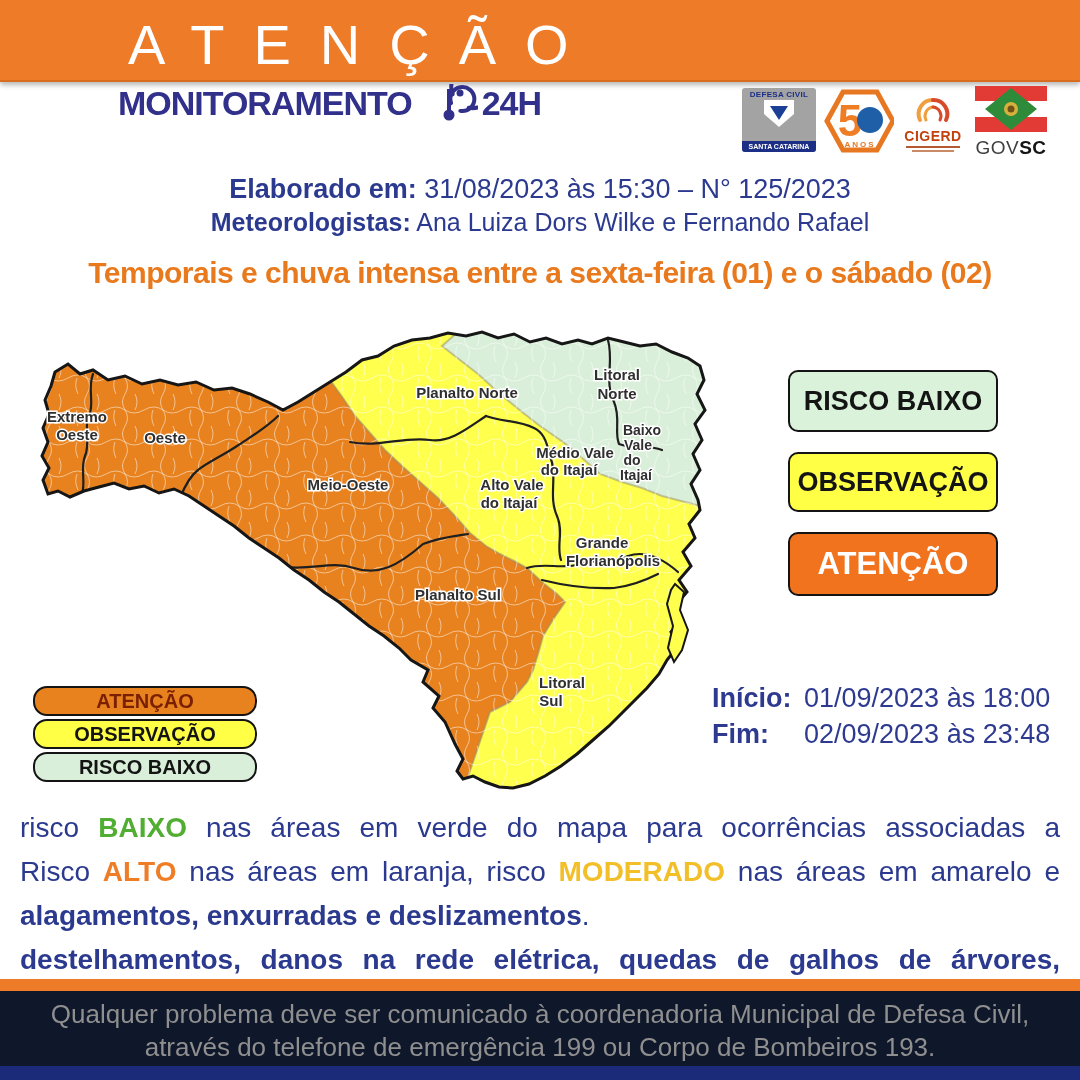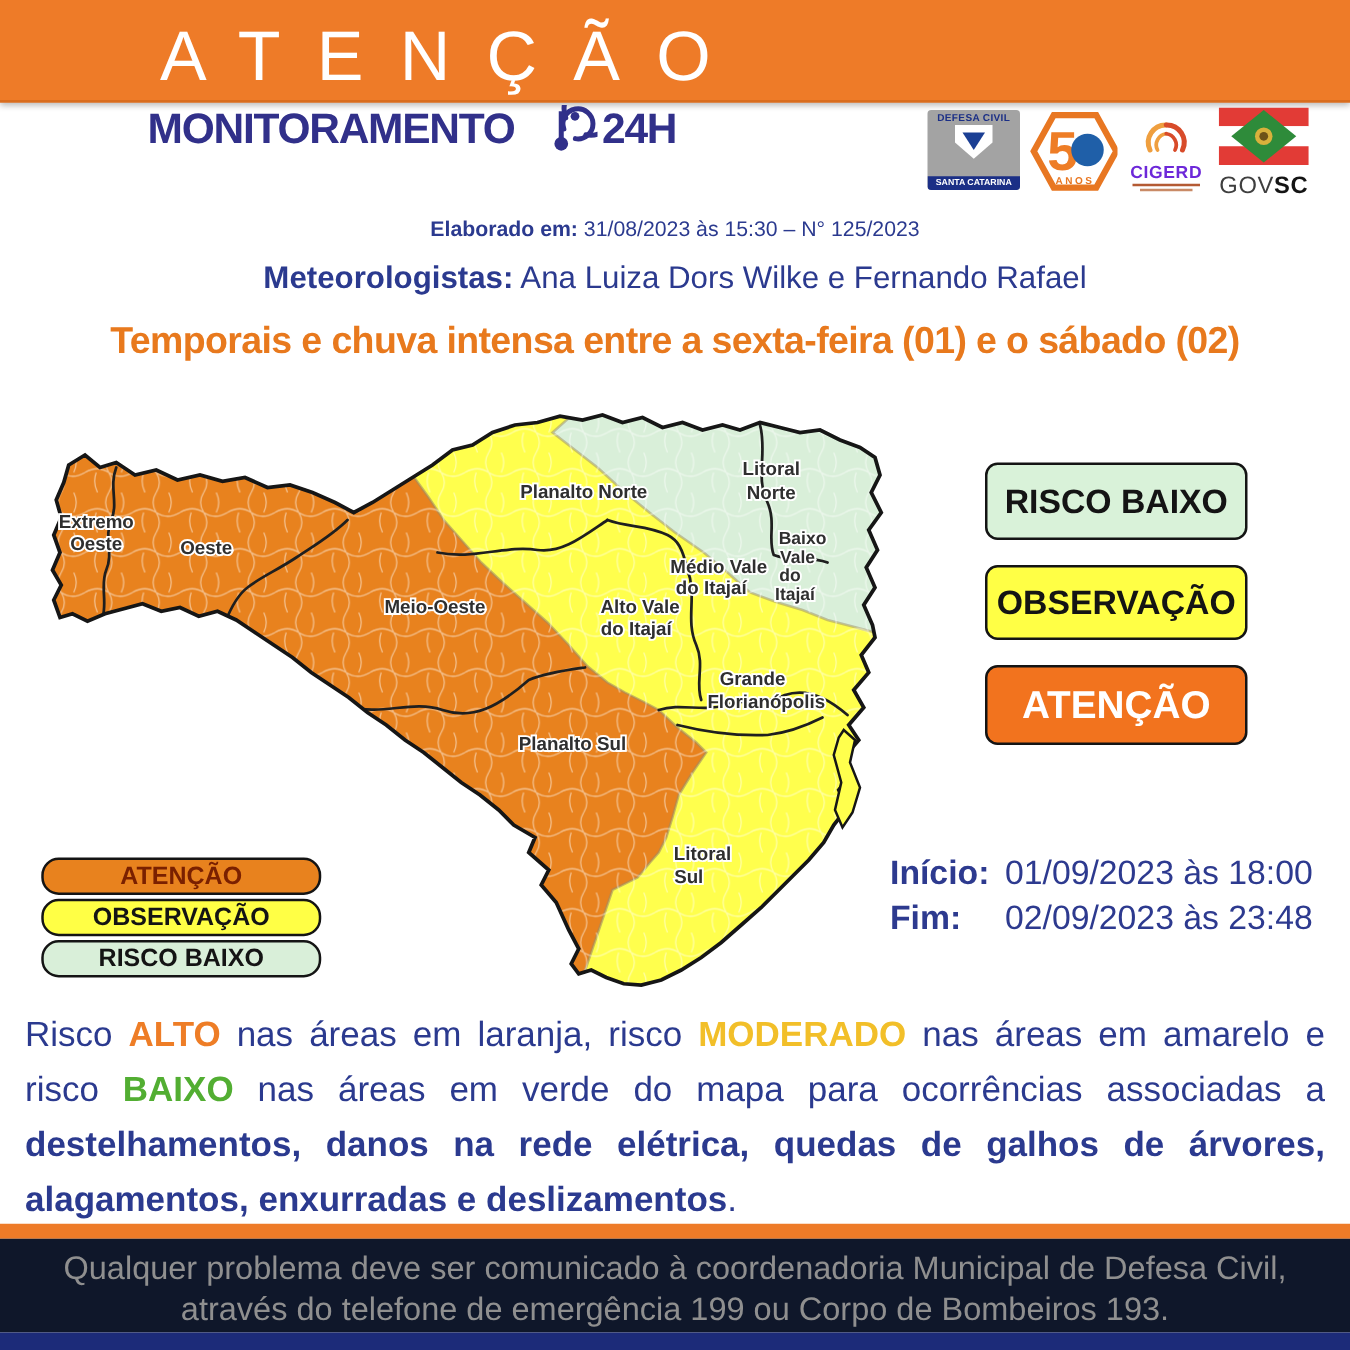--- a/index.html
+++ b/index.html
@@ -21,30 +21,30 @@
   .logo-cluster{position:absolute;top:84px;left:742px;height:76px;}
 
   .dc-logo{position:absolute;left:0;top:4px;width:74px;height:64px;background:#a3a3a3;border-radius:3px;
            display:flex;flex-direction:column;align-items:center;overflow:hidden;}
   .dc-top{font-size:8px;font-weight:bold;color:#1B2F86;margin-top:2px;letter-spacing:.3px;}
   .dc-bottom{font-size:7px;font-weight:bold;color:#ffffff;background:#1B2F86;width:100%;text-align:center;
            padding:2px 0;margin-top:auto;}
 
   .anos-logo{position:absolute;left:82px;top:2px;}
   .cigerd{position:absolute;left:158px;top:4px;width:66px;text-align:center;}
-  .cigerd-name{font-size:14px;font-weight:bold;color:#6d28d9;letter-spacing:.5px;margin-top:0px;}
+  .cigerd-name{font-size:14px;font-weight:bold;color:#c2410c;letter-spacing:.5px;margin-top:0px;}
   .cigerd-sub{width:54px;height:2px;background:#b45a33;margin:2px auto 0;}
   .cigerd-sub2{width:42px;height:2px;background:#c98a66;margin:2px auto 0;}
 
   .govsc{position:absolute;left:232px;top:2px;width:74px;text-align:center;}
   .govsc-text{font-size:19px;color:#3F3F3F;margin-top:1px;letter-spacing:.5px;}
   .govsc-text b{color:#141414;font-weight:800;text-align:center;}
 
   
-  .meta1{position:absolute;left:0;top:174px;width:1080px;text-align:center;font-size:17px;color:#2B3A8F;}
+  .meta1{position:absolute;left:0;top:174px;width:1080px;text-align:center;font-size:27px;color:#2B3A8F;}
   .meta2{position:absolute;left:0;top:208px;width:1080px;text-align:center;font-size:25px;color:#2B3A8F;}
   .meta1 b,.meta2 b{font-weight:bold;}
 
   .main-title{position:absolute;left:0;top:256px;width:1080px;text-align:center;font-size:30px;
               font-weight:bold;color:#E8791D;letter-spacing:-0.5px;white-space:nowrap;}
 
   
   .map-svg{position:absolute;left:30px;top:330px;}
   .map-label{font-family:"Liberation Sans","DejaVu Sans",sans-serif;font-size:15px;font-weight:bold;
              fill:#2F2F2F;stroke:#ffffff;stroke-width:3px;paint-order:stroke;text-anchor:middle;}
@@ -224,24 +224,24 @@
   <div class="rbtn b1" style="background-color: rgb(217, 242, 217);">RISCO BAIXO</div>
   <div class="rbtn b2" style="background-color: rgb(255, 255, 69);">OBSERVAÇÃO</div>
   <div class="rbtn b3" style="background-color: rgb(242, 115, 30);">ATENÇÃO</div>
 
   <div class="period">
     <div><span class="plabel">Início:</span><span>01/09/2023 às 18:00</span></div>
     <div><span class="plabel">Fim:</span><span>02/09/2023 às 23:48</span></div>
   </div>
 
   <div class="para">
+      <div class="pline just"><span class="seg-n">risco </span><span class="seg-baixo">BAIXO</span><span class="seg-n"> nas áreas em verde do mapa para ocorrências associadas a</span></div>
       <div class="pline just"><span class="seg-n">Risco </span><span class="seg-alto">ALTO</span><span class="seg-n"> nas áreas em laranja, risco </span><span class="seg-moderado">MODERADO</span><span class="seg-n"> nas áreas em amarelo e</span></div>
-      <div class="pline just"><span class="seg-n">risco </span><span class="seg-baixo">BAIXO</span><span class="seg-n"> nas áreas em verde do mapa para ocorrências associadas a</span></div>
+      <div class="pline"><span class="seg-b">alagamentos, enxurradas e deslizamentos</span><span class="seg-n">.</span></div>
       <div class="pline just"><span class="seg-b">destelhamentos, danos na rede elétrica, quedas de galhos de árvores,</span></div>
-      <div class="pline"><span class="seg-b">alagamentos, enxurradas e deslizamentos</span><span class="seg-n">.</span></div>
     </div>
 
   <div class="divider-orange"></div>
   <div class="footer">
     <div>Qualquer problema deve ser comunicado à coordenadoria Municipal de Defesa Civil,</div>
     <div>através do telefone de emergência 199 ou Corpo de Bombeiros 193.</div>
   </div>
   <div class="bar-navy"></div>
 
 </div>

